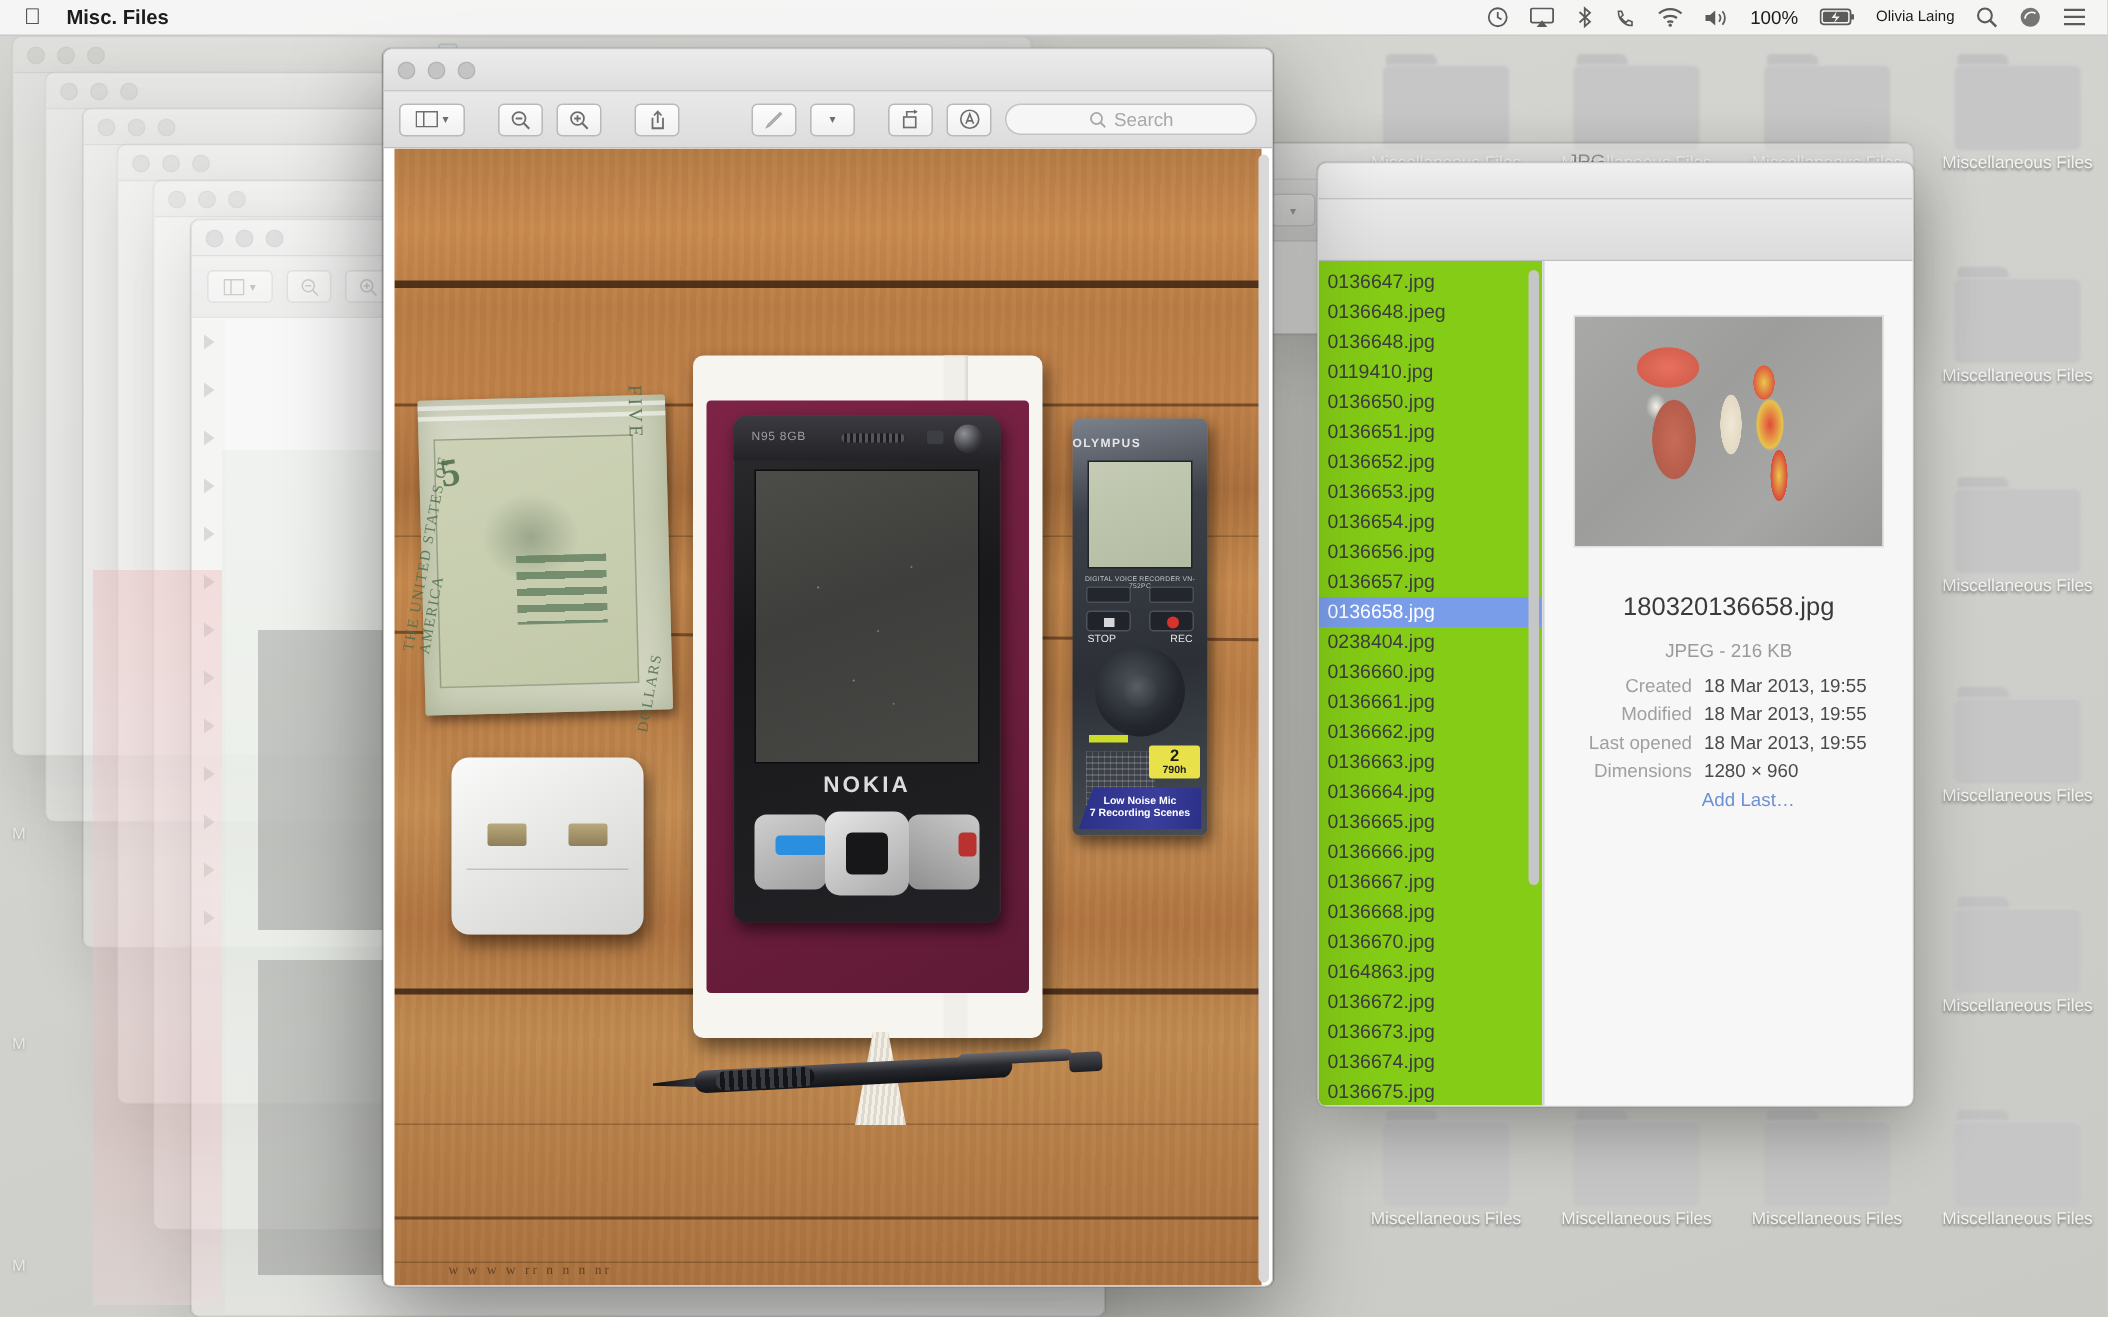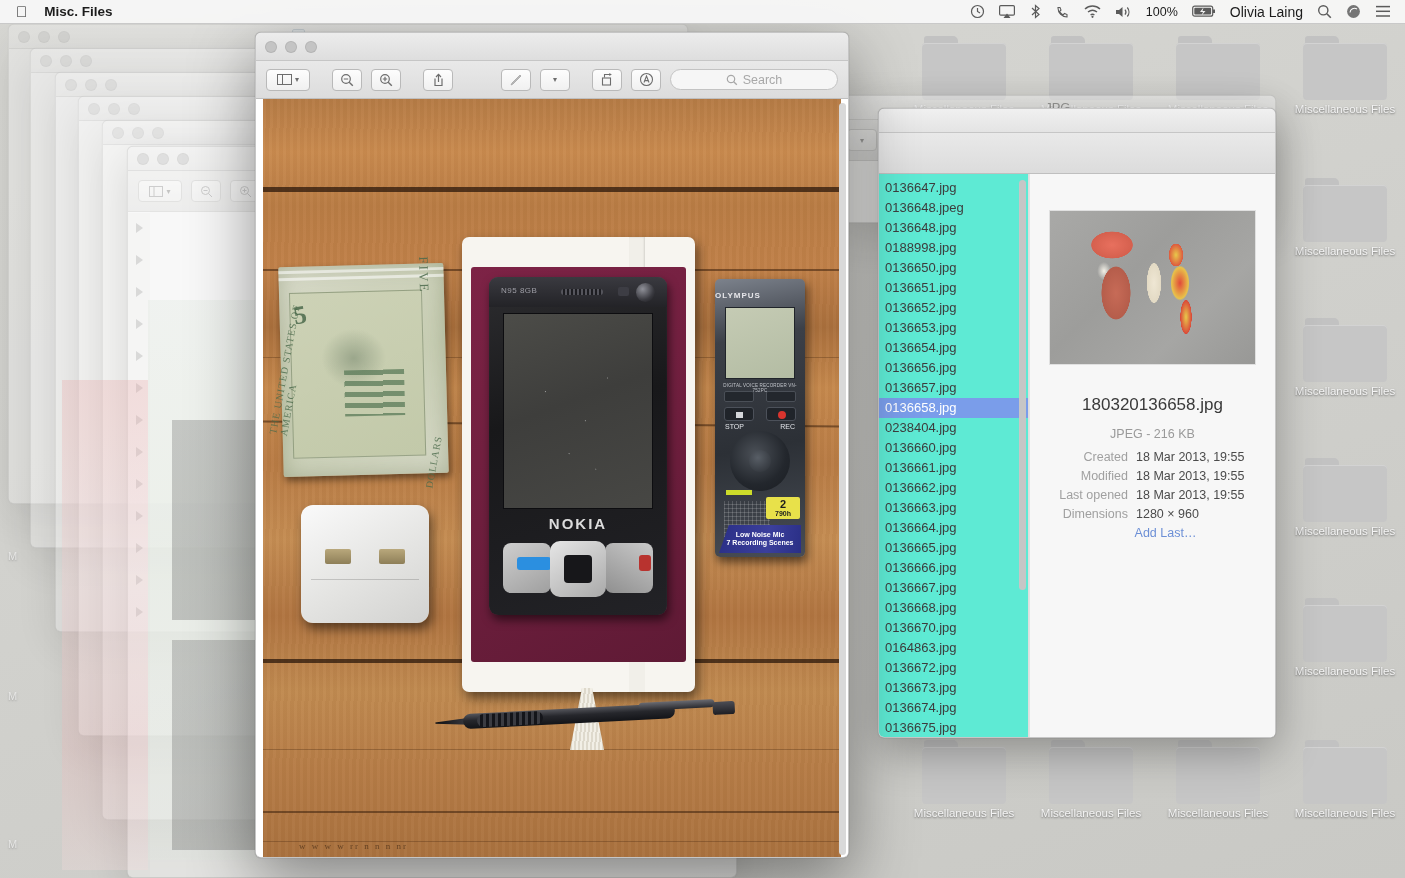--- a/index.html
+++ b/index.html
@@ -44,21 +44,21 @@
     border-bottom: 1px solid #c9c9c9;
     display: flex; align-items: center; z-index: 500;
     font-size: 13px; color: #1c1c1c;
   }
   #menubar .left { display: flex; align-items: center; gap: 17px; padding-left: 16px; }
   #menubar .right { margin-left: auto; display: flex; align-items: center; gap: 14px; padding-right: 14px; }
   .apple-logo { font-size: 15px; line-height: 1; }
   .menu-title { font-weight: bold; font-size: 13.5px; }
   .mb-ico { opacity: .82; display: flex; align-items: center; }
   .battery-pct { font-size: 12.5px; }
-  .user-name { font-size: 14px; }
+  .user-name { font-size: 10px; }
 
   
   .win {
     position: absolute;
     background: #fff;
     border: 1px solid rgba(0,0,0,.22);
     border-radius: 6px;
     box-shadow: 0 14px 44px rgba(0,0,0,.30), 0 0 1px rgba(0,0,0,.35);
     overflow: hidden;
   }
@@ -126,21 +126,21 @@
     border-left: 7px solid #b5b5b5;
     border-top: 5px solid transparent;
     border-bottom: 5px solid transparent;
   }
 
   
   #finder { left: 878px; top: 108px; width: 398px; height: 630px; }
   #finder .titlebar { background: linear-gradient(180deg,#f0f0f0,#e4e4e4); }
   #finder-body { position: absolute; left: 0; right: 0; top: 65px; bottom: 0; display: flex; background: #fff; }
   #file-list {
-    width: 150px; background: #5eead4; padding-top: 4px;
+    width: 150px; background: #84cc16; padding-top: 4px;
     overflow: hidden; position: relative;
     border-right: 1px solid #dedede;
   }
   .file-row {
     height: 20px; line-height: 20px; font-size: 13px; color: #3d3d3d;
     padding-left: 6px; white-space: nowrap;
   }
   .file-row.selected { background: #7a9dea; color: #fff; }
   #list-scrollbar {
     position: absolute; right: 2px; top: 6px; width: 7px; height: 410px;
@@ -705,21 +705,21 @@
 </div>
 
 <div class="win" id="finder">
   <div class="titlebar"></div>
   <div class="toolbar"></div>
   <div id="finder-body">
     <div id="file-list">
       <div class="file-row">0136647.jpg</div>
         <div class="file-row">0136648.jpeg</div>
         <div class="file-row">0136648.jpg</div>
-        <div class="file-row">0188998.jpg</div>
+        <div class="file-row">0119410.jpg</div>
         <div class="file-row">0136650.jpg</div>
         <div class="file-row">0136651.jpg</div>
         <div class="file-row">0136652.jpg</div>
         <div class="file-row">0136653.jpg</div>
         <div class="file-row">0136654.jpg</div>
         <div class="file-row">0136656.jpg</div>
         <div class="file-row">0136657.jpg</div>
         <div class="file-row selected">0136658.jpg</div>
         <div class="file-row">0238404.jpg</div>
         <div class="file-row">0136660.jpg</div>

